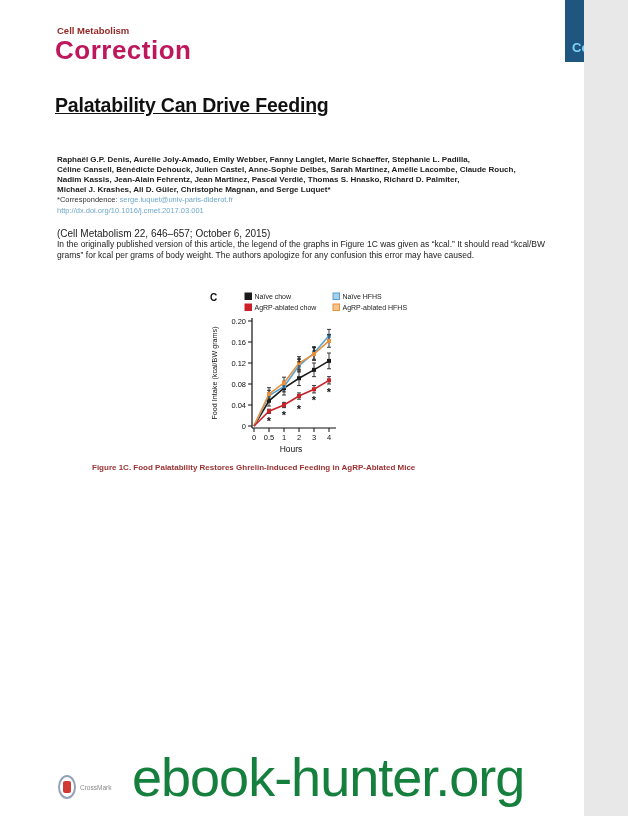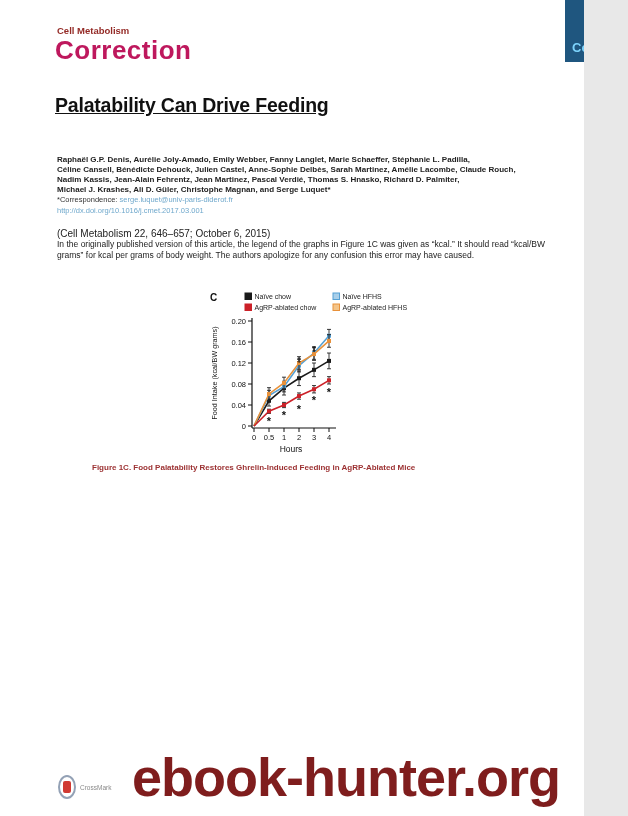--- a/index.html
+++ b/index.html
@@ -21,21 +21,21 @@
   #body-text{left:57px;top:239px;width:512px;font-size:8.5px;line-height:11px;color:#222;}
   #figure-chart{left:203px;top:288px;width:230px;height:172px;}
   #figure-caption{left:57px;top:463px;font-size:8px;font-weight:bold;color:#9c3132;margin-left:35px;}
   #crossmark{left:58px;top:775px;display:flex;align-items:center;}
   #crossmark-oval{width:14px;height:20px;border:2px solid #93a1b5;border-radius:50%;
                   display:flex;align-items:center;justify-content:center;background:#fff;}
   #crossmark-rect{width:8px;height:12px;background:#d03a33;border-radius:2px;}
   #crossmark-label{margin-left:4px;font-size:6.5px;color:#8a8a8a;}
   #footer-row{left:322px;top:786px;width:296px;display:flex;justify-content:space-between;
               font-size:8px;color:#333;}
-  #watermark{left:132px;top:748px;font-size:54px;font-weight:bold;color:#7f1d1d;line-height:1.1;
+  #watermark{left:132px;top:748px;font-size:54px;font-weight:normal;color:#15803d;line-height:1.1;
              letter-spacing:-1px;z-index:10;white-space:nowrap;}
   svg text{font-family:"Liberation Sans", sans-serif;}
 </style>
 </head>
 <body>
 
 <div id="page">
 
   <div class="abs" id="journal-name">Cell Metabolism</div>
   <div class="abs" id="section-name">Correction</div>

